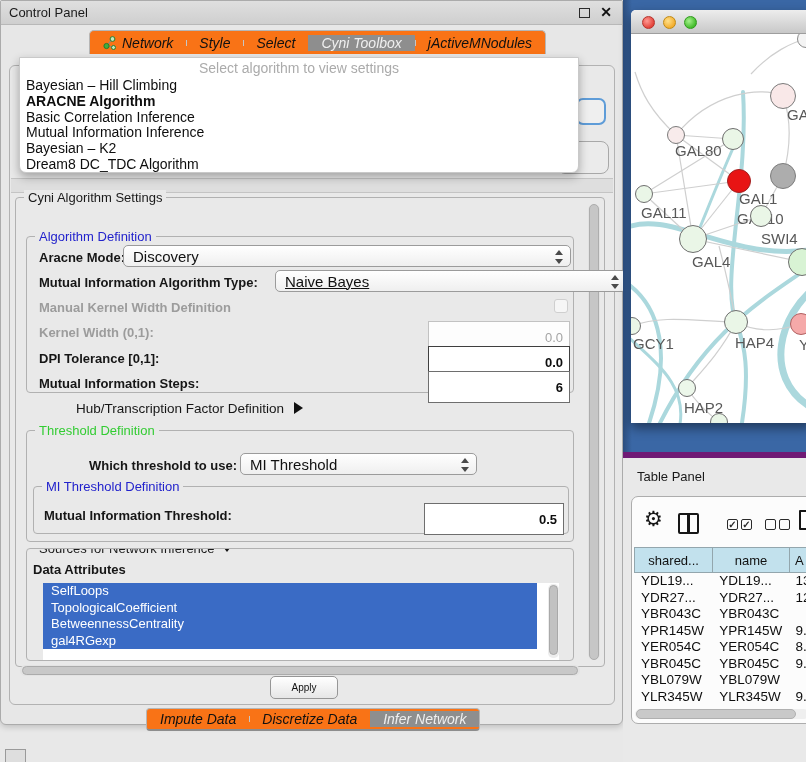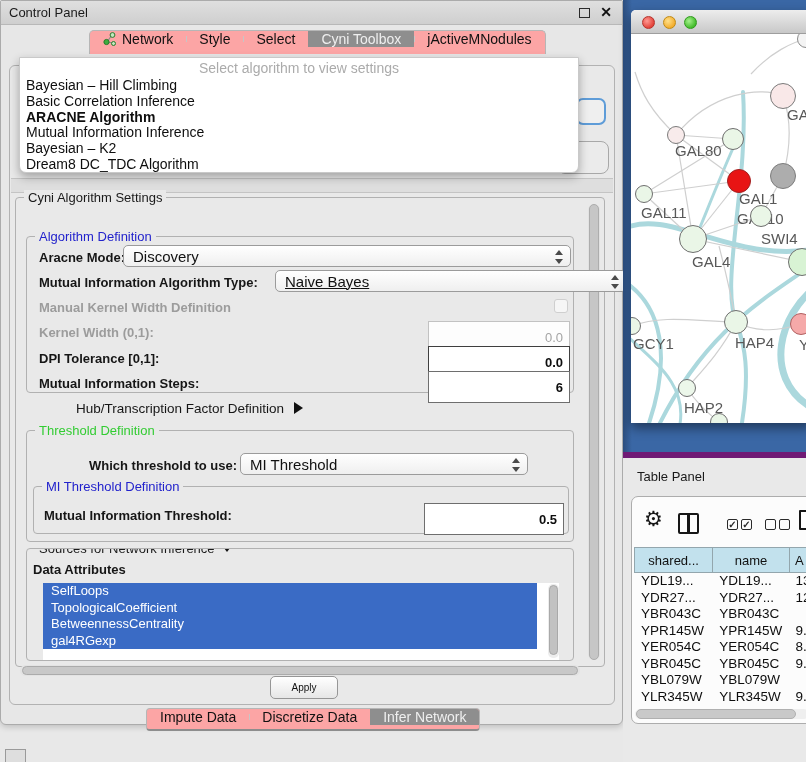--- a/index.html
+++ b/index.html
@@ -11,21 +11,21 @@
   .cp-window { position:absolute; left:0; top:8; width:623px; height:725px;
     background:#E7E7E7; border:1px solid #ABABAB; border-radius:2px 2px 6px 6px;
     box-shadow:0 2px 6px rgba(0,0,0,.18); }
   .cp-titlebar { position:absolute; left:0; top:0; right:0; height:24px;
     background:linear-gradient(#DFDFDF,#CFCFCF); border-bottom:1px solid #B8B8B8;
     display:flex; align-items:center; }
   .cp-title { font-size:13px; color:#1A1A1A; padding-left:8px; }
   .cp-float { position:absolute; right:32px; top:7px; width:11px; height:10px; border:1.5px solid #2A2A2A; background:transparent; }
   .cp-close { position:absolute; right:10px; top:3px; font-size:14px; font-weight:bold; color:#111; }
 
-  .tabstrip { display:flex; background:#fca5a5; border:1px solid #B6B6B6; height:24px; align-items:flex-start; overflow:hidden; }
+  .tabstrip { display:flex; background:#f97316; border:1px solid #B6B6B6; height:24px; align-items:center; overflow:hidden;font-style:italic; }
   .cp-tabbar { position:absolute; left:88px; top:29px; border-radius:5px 5px 0 0; }
   .cp-tabbar .tabstrip { border-radius:5px 5px 0 0; border-bottom:none; }
   .tab { display:flex; align-items:center; padding:0 13px; font-size:14px; color:#111; position:relative; }
   .tab + .tab:not(.sel)::before { content:""; position:absolute; left:0; top:5px; bottom:5px; width:1px; background:#C6C6C6; }
   .tab.sel { background:#8E8E8E; color:#EFEFEF; }
   .tab .neticon { margin-right:6px; }
 
   .cp-content { position:absolute; left:0; top:53px; right:0; bottom:0; }
   .outer-panel { position:absolute; left:8px; top:11px; width:606px; height:640px;
     border:1px solid #B2B2B2; border-radius:6px; background:#E9E9E9; }
@@ -174,22 +174,22 @@
     <div class="cp-content">
       <div class="outer-panel"></div>
 
       <div class="frag-bluebtn"></div>
       <div class="frag-roundbox"></div>
       <div class="frag-band"></div>
 
       <div class="dropdown" id="algo-dropdown">
         <div class="dd-placeholder">Select algorithm to view settings</div>
       <div class="dd-item">Bayesian – Hill Climbing</div>
+          <div class="dd-item sel">ARACNE Algorithm</div>
           <div class="dd-item">Basic Correlation Inference</div>
-          <div class="dd-item sel">ARACNE Algorithm</div>
           <div class="dd-item">Mutual Information Inference</div>
           <div class="dd-item">Bayesian – K2</div>
           <div class="dd-item">Dream8 DC_TDC Algorithm</div>
         </div>
 
       <div class="group settings-group">
         <span class="gtitle">Cyni Algorithm Settings</span>
         <div class="vscroll">
             <div class="thumb"></div>
           </div>
@@ -223,21 +223,21 @@
         </div>
 
         <span class="lbl plain" style="left:22px; top:203px; font-size:13.5px;">
           <span>Hub/Transcription Factor Definition</span><span class="arrow-right"></span>
         </span>
 
         <div class="group" style="left:10px; top:232px; width:548px; height:112px;">
           <span class="gtitle green">Threshold Definition</span>
 
           <span class="lbl" style="left:62px; top:27px;">Which threshold to use:</span>
-          <div class="combo" style="left:213px; top:22px; width:288px;">
+          <div class="combo" style="left:213px; top:22px; width:237px;">
             <span>MI Threshold</span>
             <span class="spin"></span>
           </div>
 
           <div class="group" style="left:6px; top:55px; width:536px; height:48px;">
             <span class="gtitle blue">MI Threshold Definition</span>
             <span class="lbl" style="left:10px; top:21px;">Mutual Information Threshold:</span>
             <div class="field norm" style="left:390px; top:16px; width:140px;">0.5</div>
           </div>
         </div>

